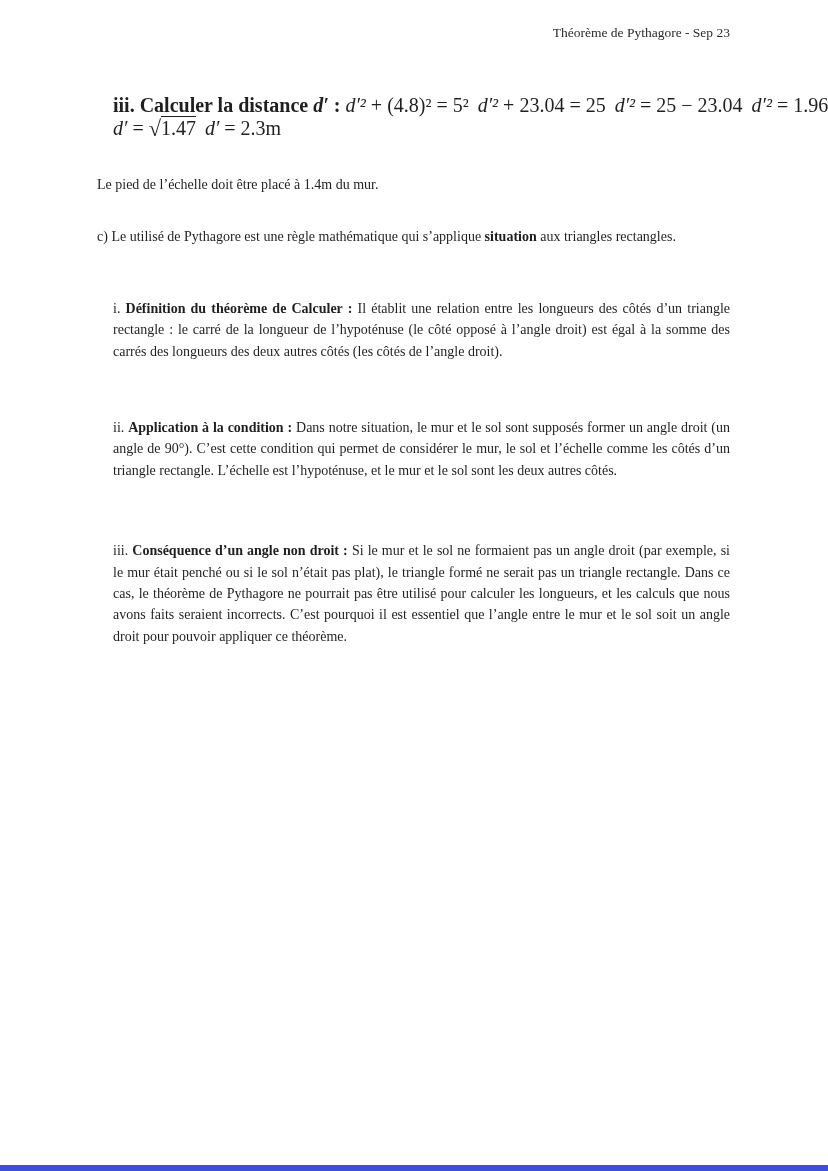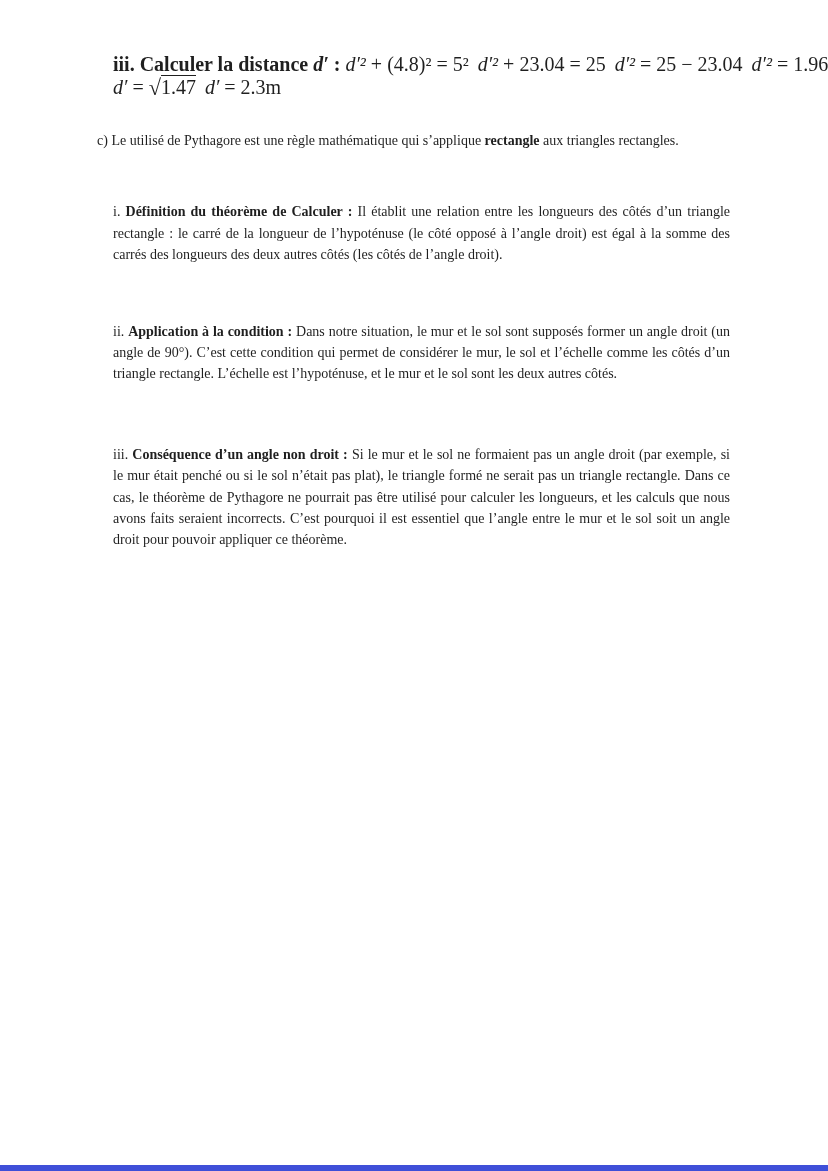--- a/index.html
+++ b/index.html
@@ -69,33 +69,39 @@
     height: 6px;
     background: #3f4fd8;
   }
 </style>
 </head>
 <body>
 
 <div class="page">
   <div class="content">
 
+    <div class="header">
+      <span>Théorème de Pythagore - Sep 23</span>
+    </div>
 
     <div class="math-block">
       <div class="math-line">
         <span class="b">iii. Calculer la distance </span><span class="bi">d′</span><span class="b"> : </span><span class="eq"><span class="it">d′²</span><span> + (4.8)² = 5²</span></span><span class="eq"><span class="it">d′²</span><span> + 23.04 = 25</span></span><span class="eq"><span class="it">d′²</span><span> = 25 − 23.04</span></span><span class="eq"><span class="it">d′²</span><span> = 1.96</span></span>
       </div>
       <div class="math-line">
         <span class="eq"><span class="it">d′</span><span> = </span><span class="sqrt">√</span><span class="radicand">1.47</span></span><span class="eq"><span class="it">d′</span><span> = 2.3m</span></span>
       </div>
     </div>
 
+    <p class="body p-ladder">
+      <span>Le pied de l’échelle doit être placé à 1.4m du mur.</span>
+    </p>
 
     <p class="body p-c">
-      <span>c) Le utilisé de Pythagore est une règle mathématique qui s’applique </span><span class="b">rectangle</span><span> aux triangles rectangles.</span>
+      <span>c) Le utilisé de Pythagore est une règle mathématique qui s’applique </span><span class="b">situation</span><span> aux triangles rectangles.</span>
     </p>
 
     <p class="body indent p-i">
       <span>i. </span><span class="b">Définition du théorème de Calculer :</span><span> Il établit une relation entre les longueurs des côtés d’un triangle rectangle : le carré de la longueur de l’hypoténuse (le côté opposé à l’angle droit) est égal à la somme des carrés des longueurs des deux autres côtés (les côtés de l’angle droit).</span>
     </p>
 
     <p class="body indent p-ii">
       <span>ii. </span><span class="b">Application à la condition :</span><span> Dans notre situation, le mur et le sol sont supposés former un angle droit (un angle de 90°). C’est cette condition qui permet de considérer le mur, le sol et l’échelle comme les côtés d’un triangle rectangle. L’échelle est l’hypoténuse, et le mur et le sol sont les deux autres côtés.</span>
     </p>
 

